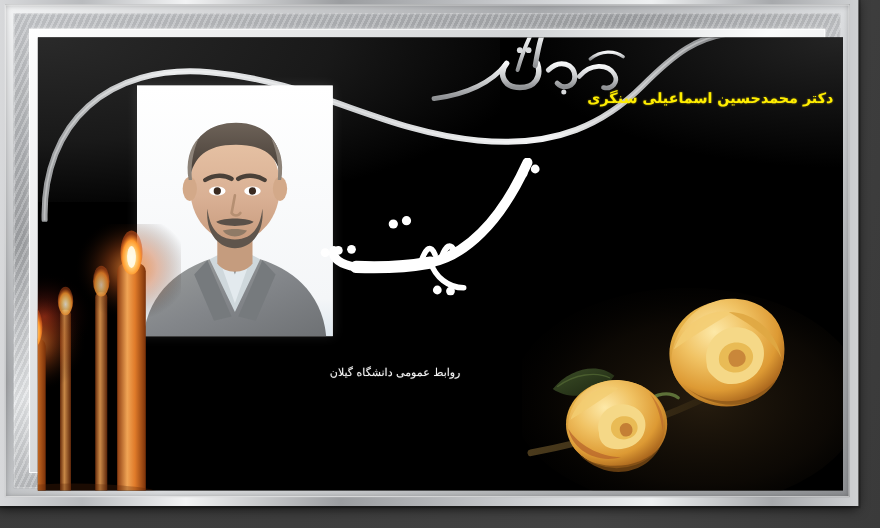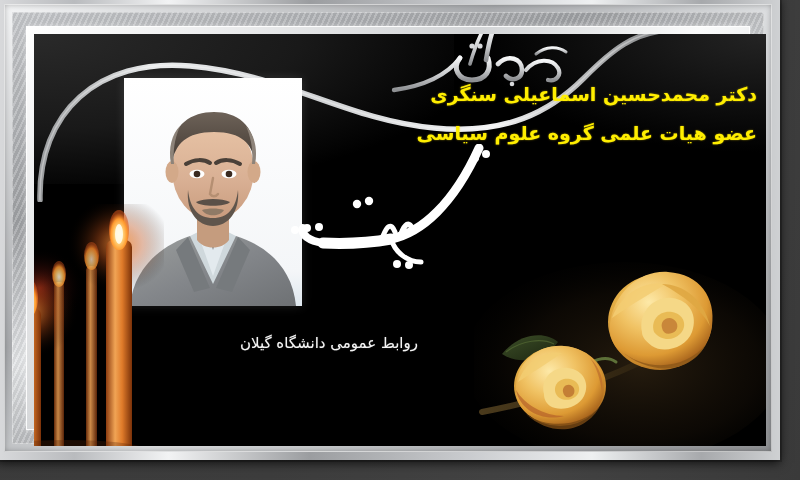--- a/index.html
+++ b/index.html
@@ -83,28 +83,28 @@
   
   .roses{position:absolute;right:-8px;bottom:-6px;width:300px;height:190px;}
 
   
   .taslit{position:absolute;left:245px;top:110px;width:220px;height:125px;}
 
   
   .txt{position:absolute;direction:rtl;white-space:nowrap;}
   .yellow{
     color:#ffee00;
-    font-size:19px;font-weight:700;
+    font-size:13px;font-weight:700;
     text-shadow:0 0 2px rgba(255,225,0,.55);
   }
   .line1{right:9px;top:49px;}
   .line2{right:9px;top:88px;}
   .line3{right:22px;top:192px;}
   .white-credit{
-    color:#f4f4f4;font-size:15px;font-weight:400;
+    color:#f4f4f4;font-size:10px;font-weight:400;
     right:348px;top:300px;
     text-shadow:0 0 1px rgba(255,255,255,.4);
   }
 </style>
 </head>
 <body>
 
 <div id="poster">
 
   <div class="frame-outer">
@@ -381,19 +381,18 @@
           <path d="M-44 10 C -36 24, -16 36, 4 36 C -18 42, -40 30, -44 10 Z" fill="#b5612a" opacity=".7"></path>
           <path d="M30 -22 C 40 -12, 44 0, 42 12 C 40 -2, 36 -14, 30 -22 Z" fill="#b9692c" opacity=".65"></path>
 
           <path d="M-34 34 C -12 50, 24 46, 40 26 C 28 50, -6 60, -34 34 Z" fill="#7a4a14" opacity=".8"></path>
         </g>
       </svg>
     </div>
 
     <div class="txt yellow line1">دکتر محمدحسین اسماعیلی سنگری</div>
 
-    <div class="txt yellow line2">عضو هیات علمی گروه علوم سیاسی</div>
 
 
     <div class="txt white-credit">روابط عمومی دانشگاه گیلان</div>
 
   </div>
 </div>
 
 </body></html>

